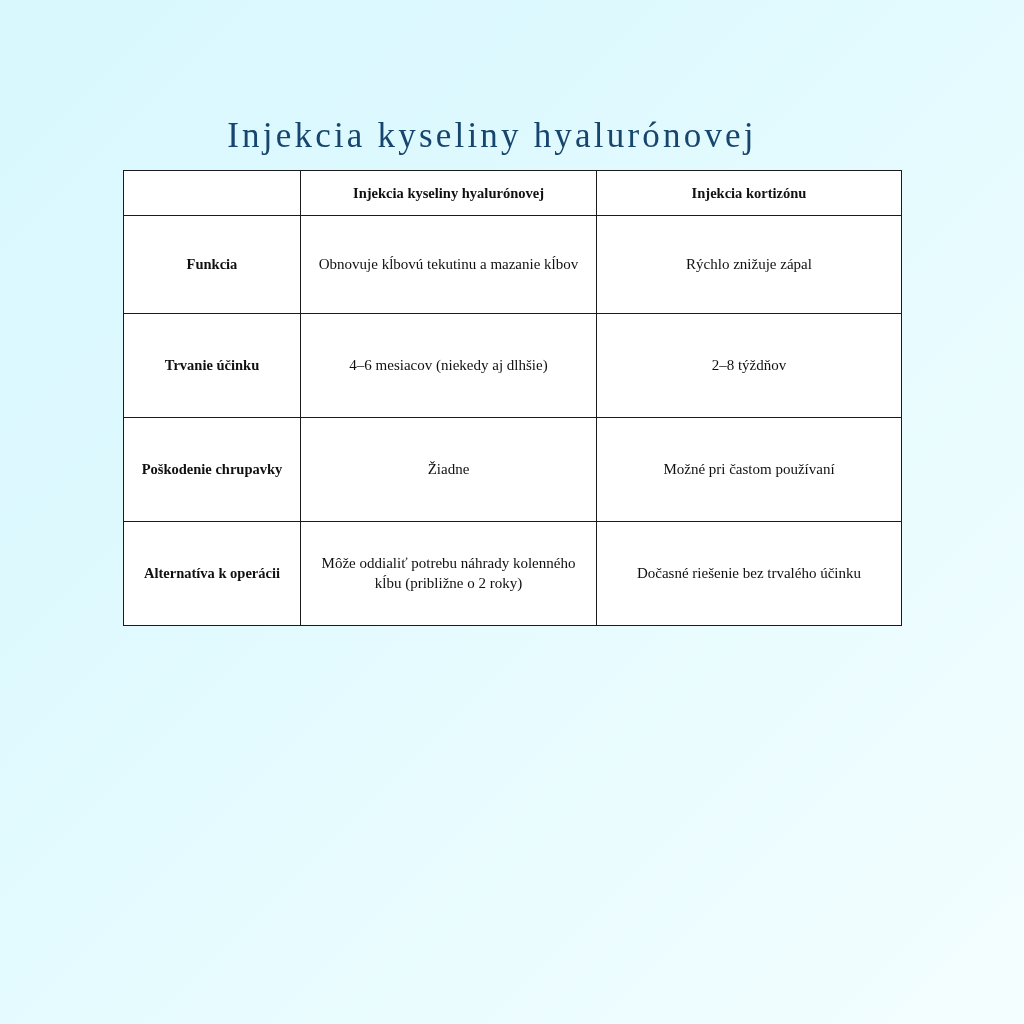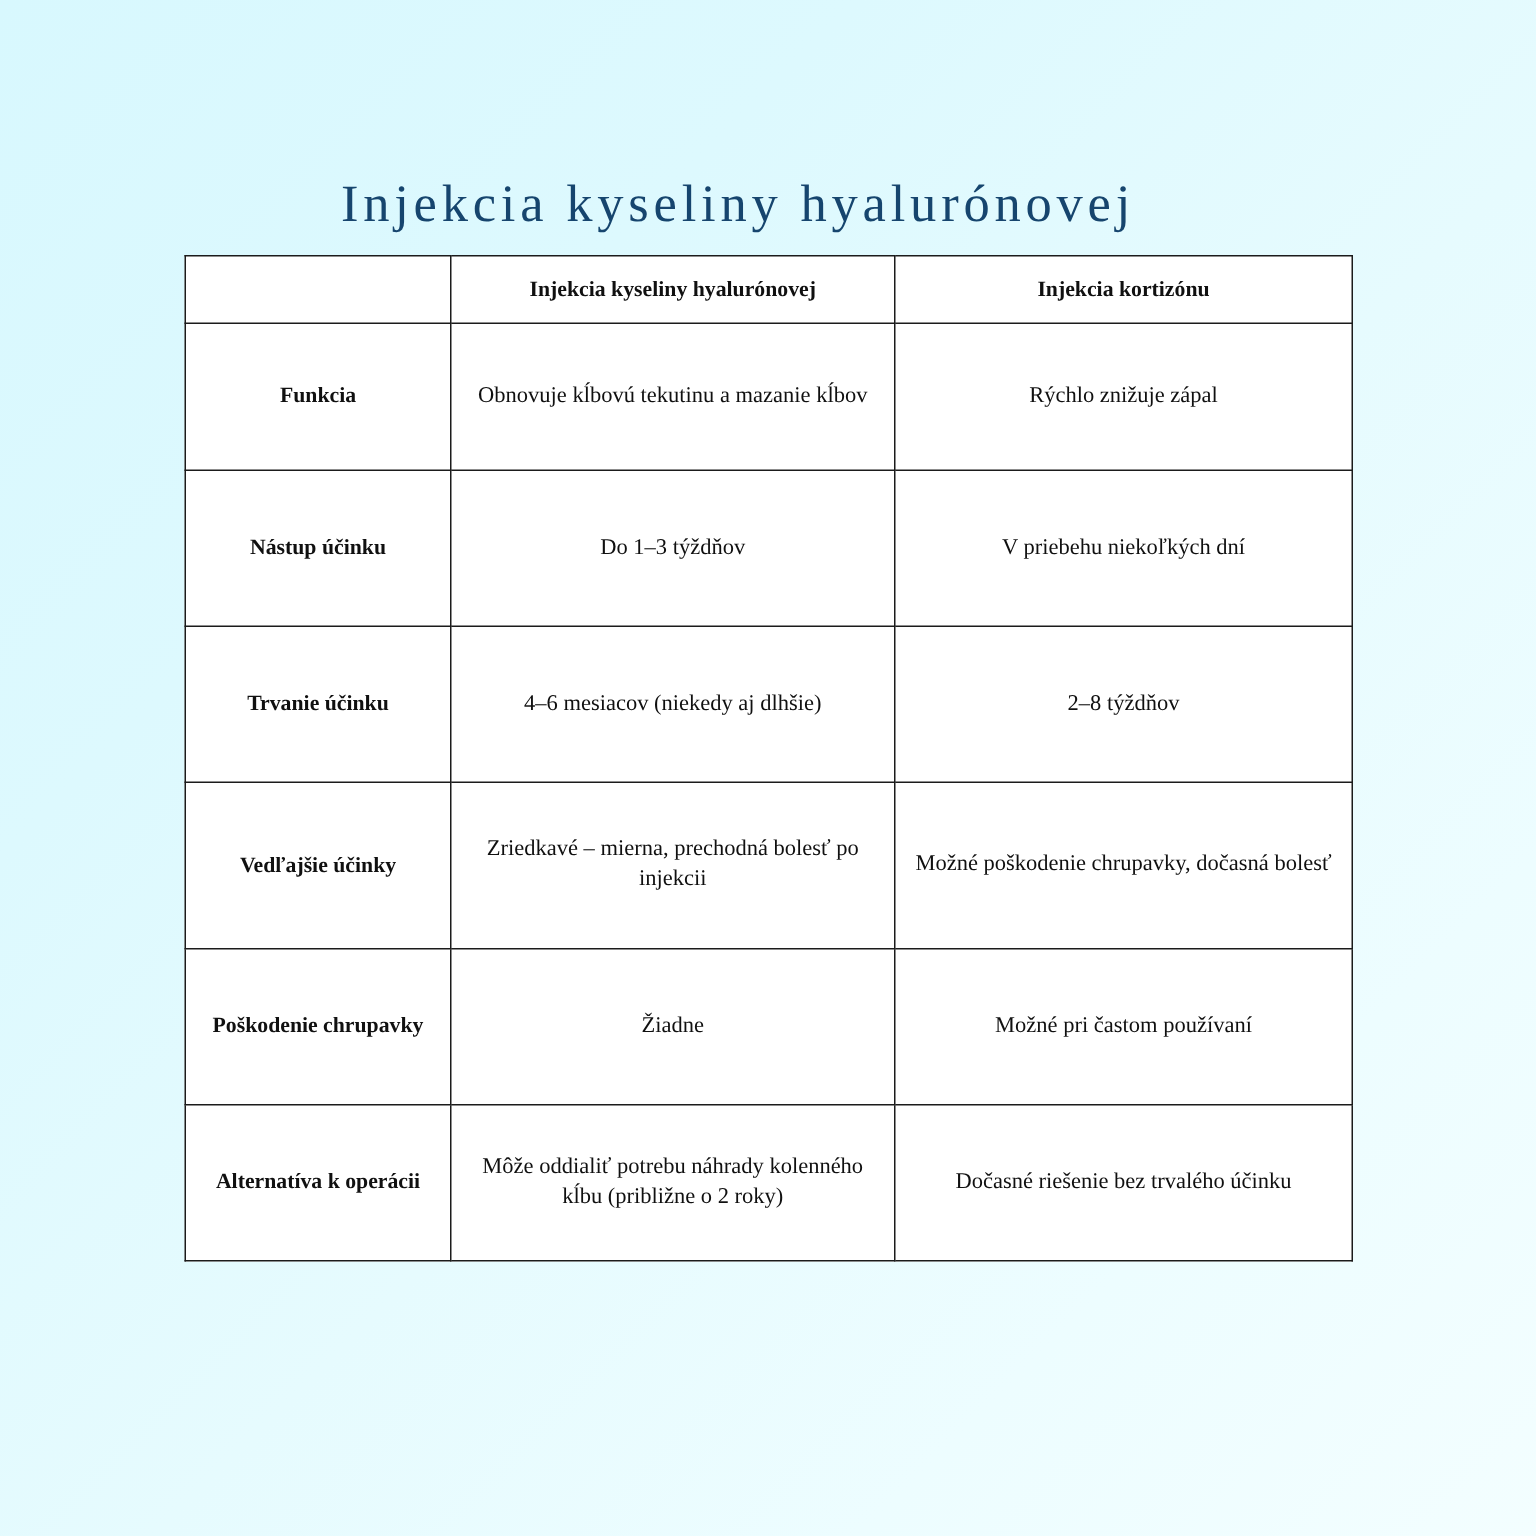--- a/index.html
+++ b/index.html
@@ -127,34 +127,24 @@
           <th>Injekcia kyseliny hyalurónovej</th>
           <th>Injekcia kortizónu</th>
         </tr>
       </thead>
       <tbody>
         <tr class="r0">
           <td class="rowlabel">Funkcia</td>
           <td class="val">Obnovuje kĺbovú tekutinu a mazanie kĺbov</td>
           <td class="val">Rýchlo znižuje zápal</td>
         </tr>
-        <tr class="r1">
-          <td class="rowlabel">Nástup účinku</td>
-          <td class="val">Do 1–3 týždňov</td>
-          <td class="val">V priebehu niekoľkých dní</td>
-        </tr>
         <tr class="r2">
           <td class="rowlabel">Trvanie účinku</td>
           <td class="val">4–6 mesiacov (niekedy aj dlhšie)</td>
           <td class="val">2–8 týždňov</td>
-        </tr>
-        <tr class="r4">
-          <td class="rowlabel">Vedľajšie účinky</td>
-          <td class="val">Zriedkavé – mierna, prechodná bolesť po injekcii</td>
-          <td class="val">Možné poškodenie chrupavky, dočasná bolesť</td>
         </tr>
         <tr class="r6">
           <td class="rowlabel">Poškodenie chrupavky</td>
           <td class="val">Žiadne</td>
           <td class="val">Možné pri častom používaní</td>
         </tr>
         <tr class="r7">
           <td class="rowlabel">Alternatíva k operácii</td>
           <td class="val">Môže oddialiť potrebu náhrady kolenného kĺbu (približne o 2 roky)</td>
           <td class="val">Dočasné riešenie bez trvalého účinku</td>

